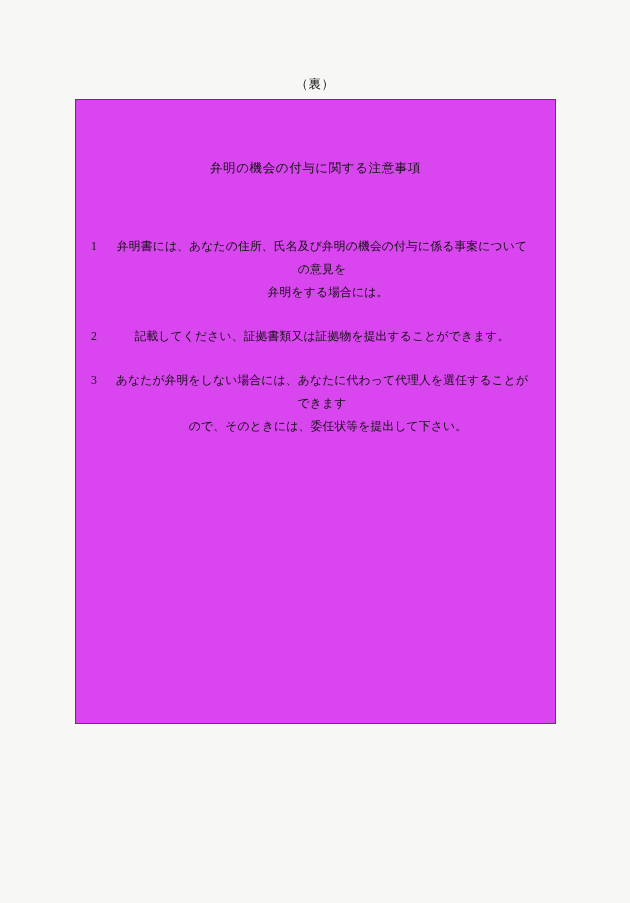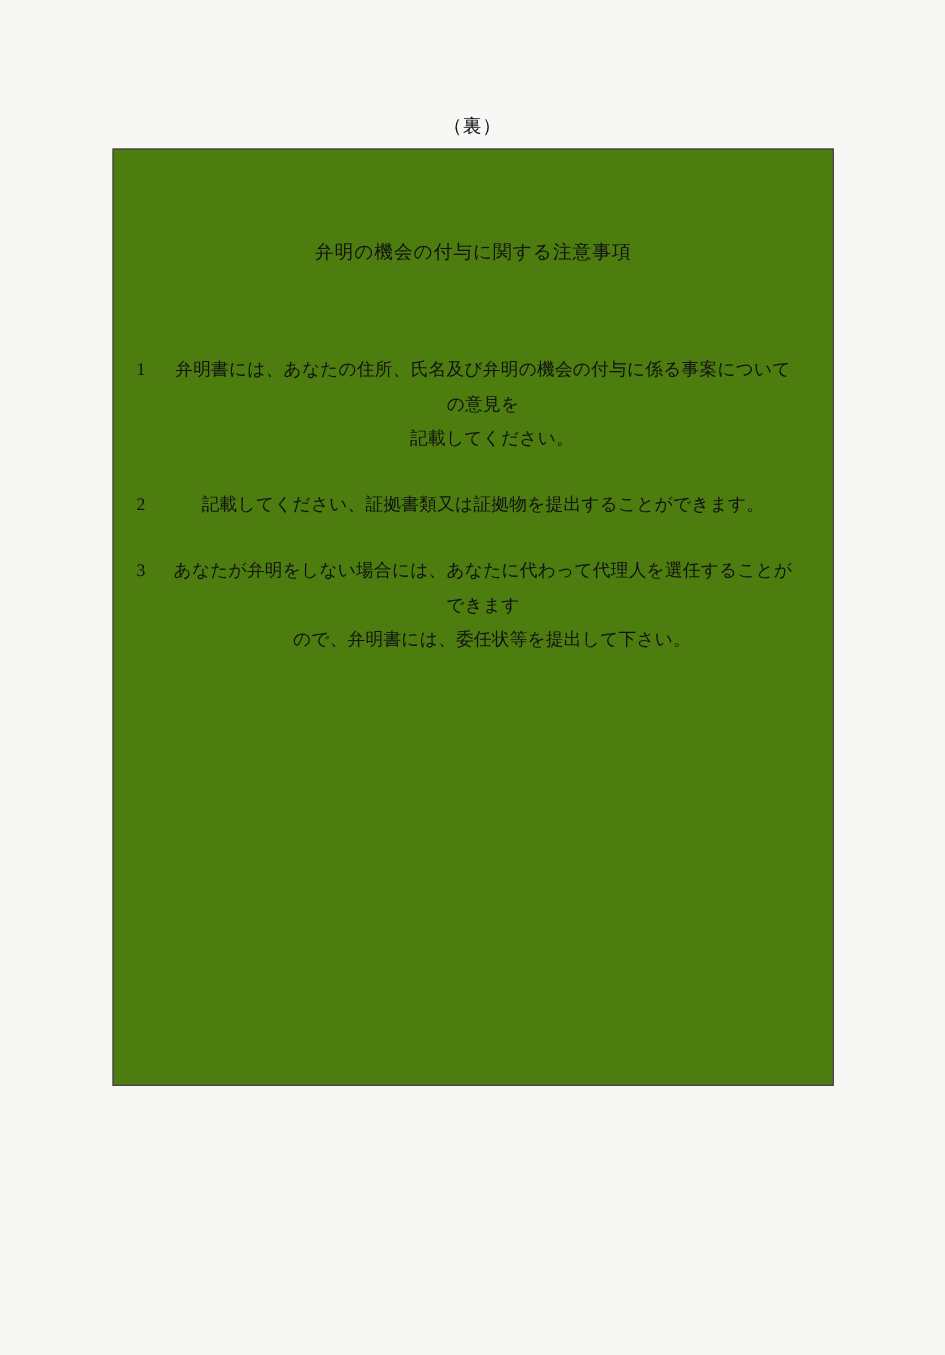--- a/index.html
+++ b/index.html
@@ -29,21 +29,21 @@
     font-size: 12.5px;
     letter-spacing: 0.5px;
   }
   .doc-box {
     position: absolute;
     top: 99px;
     left: 75px;
     width: 481px;
     height: 625px;
     border: 1px solid #4a4a4a;
-    background: #4d7c0f;
+    background: #d946ef;
     box-sizing: border-box;
   }
   .doc-title {
     position: absolute;
     top: 60px;
     left: 0;
     width: 100%;
     text-align: center;
     font-size: 12.5px;
     letter-spacing: 0.6px;
@@ -89,34 +89,34 @@
   <div class="doc-box">
 
     <div class="doc-title">弁明の機会の付与に関する注意事項</div>
 
     <div class="items">
 
       <div class="item">
         <span class="item-num">1</span>
         <span class="item-text">
           <span>弁明書には、あなたの住所、氏名及び弁明の機会の付与に係る事案についての意見を</span>
-          <span class="l2">記載してください。</span>
+          <span class="l2">弁明をする場合には。</span>
         </span>
       </div>
 
       <div class="item">
         <span class="item-num">2</span>
         <span class="item-text">
           <span>記載してください、証拠書類又は証拠物を提出することができます。</span>
         </span>
       </div>
 
       <div class="item">
         <span class="item-num">3</span>
         <span class="item-text">
           <span>あなたが弁明をしない場合には、あなたに代わって代理人を選任することができます</span>
-          <span class="l2">ので、弁明書には、委任状等を提出して下さい。</span>
+          <span class="l2">ので、そのときには、委任状等を提出して下さい。</span>
         </span>
       </div>
 
     </div>
   </div>
 </div>
 
 </body></html>

